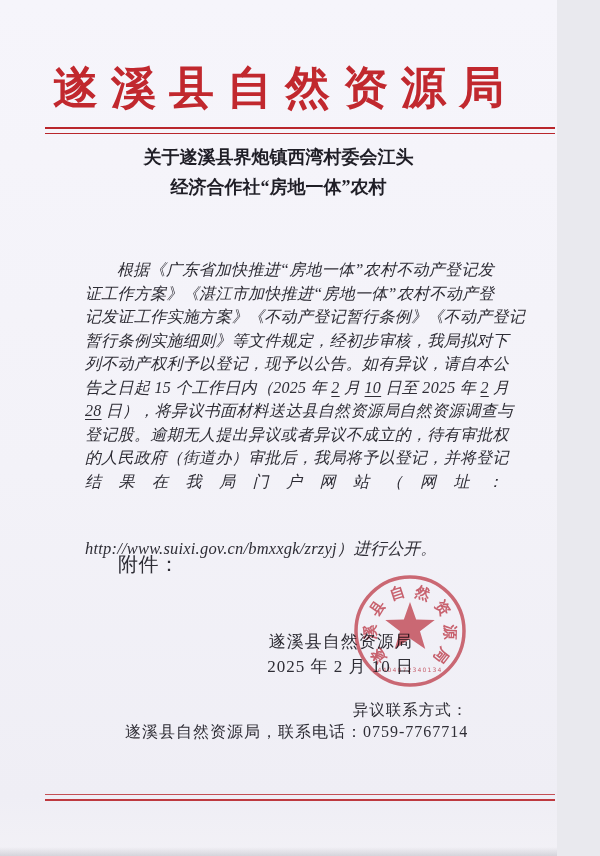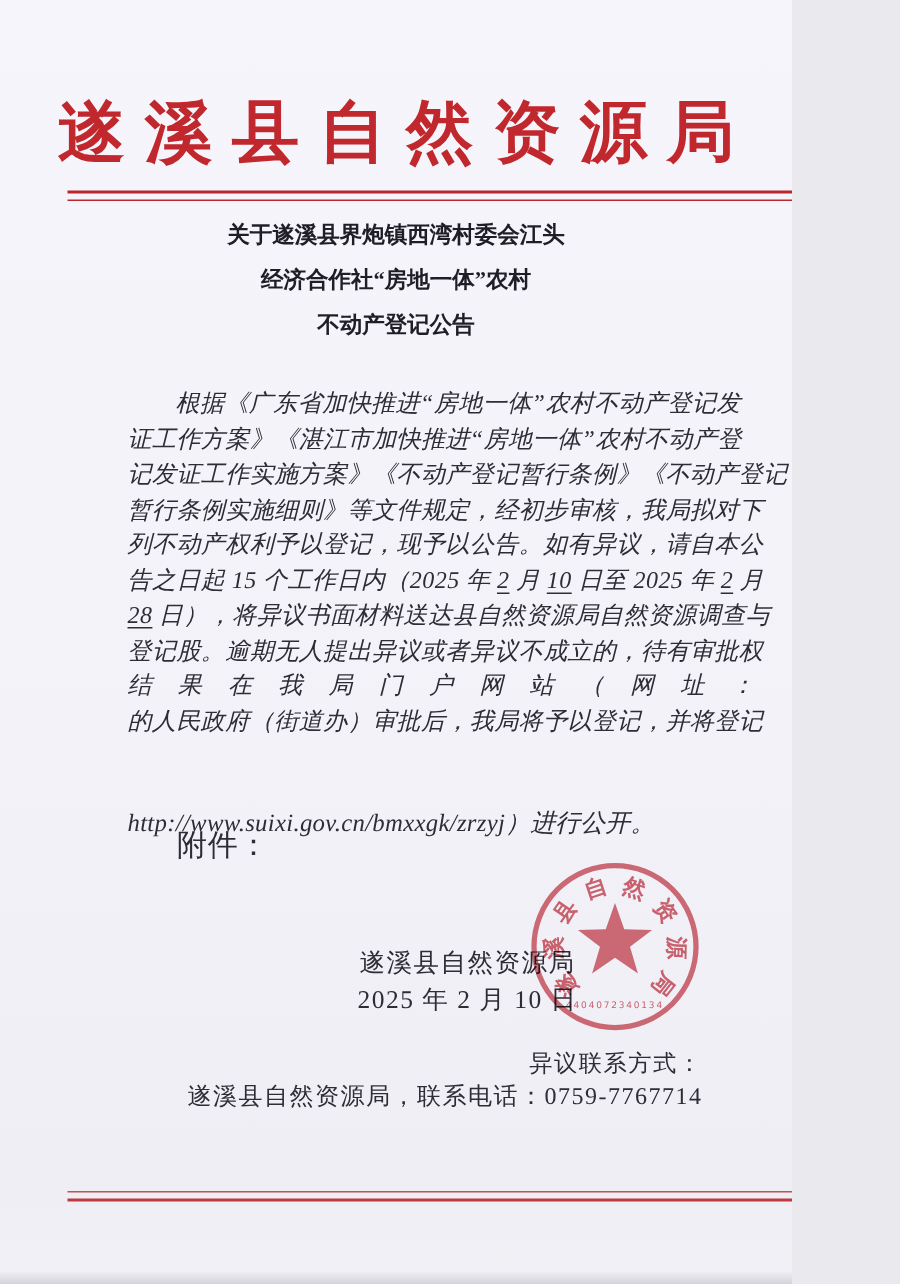--- a/index.html
+++ b/index.html
@@ -1,36 +1,36 @@
 <!DOCTYPE html>
 <html><head>
 <meta charset="utf-8">
 <style>
   html,body{margin:0;padding:0;background:#e9e9ee;}
   .page{
     position:relative;width:528px;height:856px;overflow:hidden;
     background:linear-gradient(180deg,#f6f5fb 0%,#f3f2f8 55%,#efeef5 93%,#f2f1f6 100%);
-    font-family:"Liberation Serif","DejaVu Serif",serif;color:#2e2d35;
+    font-family:"Liberation Serif","DejaVu Serif",serif;color:#2e2d35;padding-left:29px;
   }
   .agency{
     position:absolute;top:64px;left:0;width:100%;text-align:center;
     font-size:45px;font-weight:bold;color:#c1282e;letter-spacing:13px;text-indent:13px;line-height:1.1;
     white-space:nowrap;
   }
   .rule-head{
     position:absolute;top:127px;left:45px;width:510px;height:7px;box-sizing:border-box;
     border-top:2.6px solid #b9262c;border-bottom:1.4px solid #b9262c;
   }
   .rule-foot{
     position:absolute;top:794px;left:45px;width:510px;height:7px;box-sizing:border-box;
     border-top:1.2px solid rgba(185,38,44,.8);border-bottom:2.6px solid rgba(185,38,44,.9);
   }
   .title{
     position:absolute;top:142px;left:0;width:100%;text-align:center;
-    font-size:15px;font-weight:bold;line-height:30px;color:#1f1e26;
+    font-size:18px;font-weight:bold;line-height:30px;color:#1f1e26;
   }
   .body-block{
     position:absolute;top:258px;left:85px;width:436px;
     font-size:16px;line-height:23.5px;letter-spacing:.3px;font-style:italic;
   }
   .body-line{white-space:nowrap;}
   .body-line.indent{text-indent:32px;}
   .body-line.spread{letter-spacing:17.5px;}
   .body-line.url-line{font-size:16.5px;letter-spacing:.2px;margin-top:44px;}
   .u{text-decoration:underline;text-underline-offset:3px;text-decoration-thickness:1px;}
@@ -67,34 +67,33 @@
 
 <div class="page">
 
   <div class="agency">遂溪县自然资源局</div>
 
   <div class="rule-head"></div>
 
   <div class="title">
     <div>关于遂溪县界炮镇西湾村委会江头</div>
     <div>经济合作社“房地一体”农村</div>
-    <div>不动产登记公告</div>
   </div>
 
   <div class="body-block">
       <div class="body-line indent"><span>根据《广东省加快推进“房地一体”农村不动产登记发</span></div>
       <div class="body-line"><span>证工作方案》《湛江市加快推进“房地一体”农村不动产登</span></div>
       <div class="body-line"><span>记发证工作实施方案》《不动产登记暂行条例》《不动产登记</span></div>
       <div class="body-line"><span>暂行条例实施细则》等文件规定，经初步审核，我局拟对下</span></div>
       <div class="body-line"><span>列不动产权利予以登记，现予以公告。如有异议，请自本公</span></div>
       <div class="body-line"><span>告之日起 15 个工作日内（2025 年 </span><span class="u">2</span><span> 月 </span><span class="u">10</span><span> 日至 2025 年 </span><span class="u">2</span><span> 月</span></div>
       <div class="body-line"><span class="u">28</span><span> 日），将异议书面材料送达县自然资源局自然资源调查与</span></div>
       <div class="body-line"><span>登记股。逾期无人提出异议或者异议不成立的，待有审批权</span></div>
+      <div class="body-line"><span>的人民政府（街道办）审批后，我局将予以登记，并将登记</span></div>
       <div class="body-line spread"><span>结果在我局门户网站（网址：</span></div>
-      <div class="body-line"><span>的人民政府（街道办）审批后，我局将予以登记，并将登记</span></div>
       <div class="body-line url-line"><span>http://www.suixi.gov.cn/bmxxgk/zrzyj）进行公开。</span></div>
     </div>
 
   <div class="attachment">
     <span class="att-label">附件：</span>
     <span class="att-text">
     </span>
   </div>
 
   <div class="signature">

